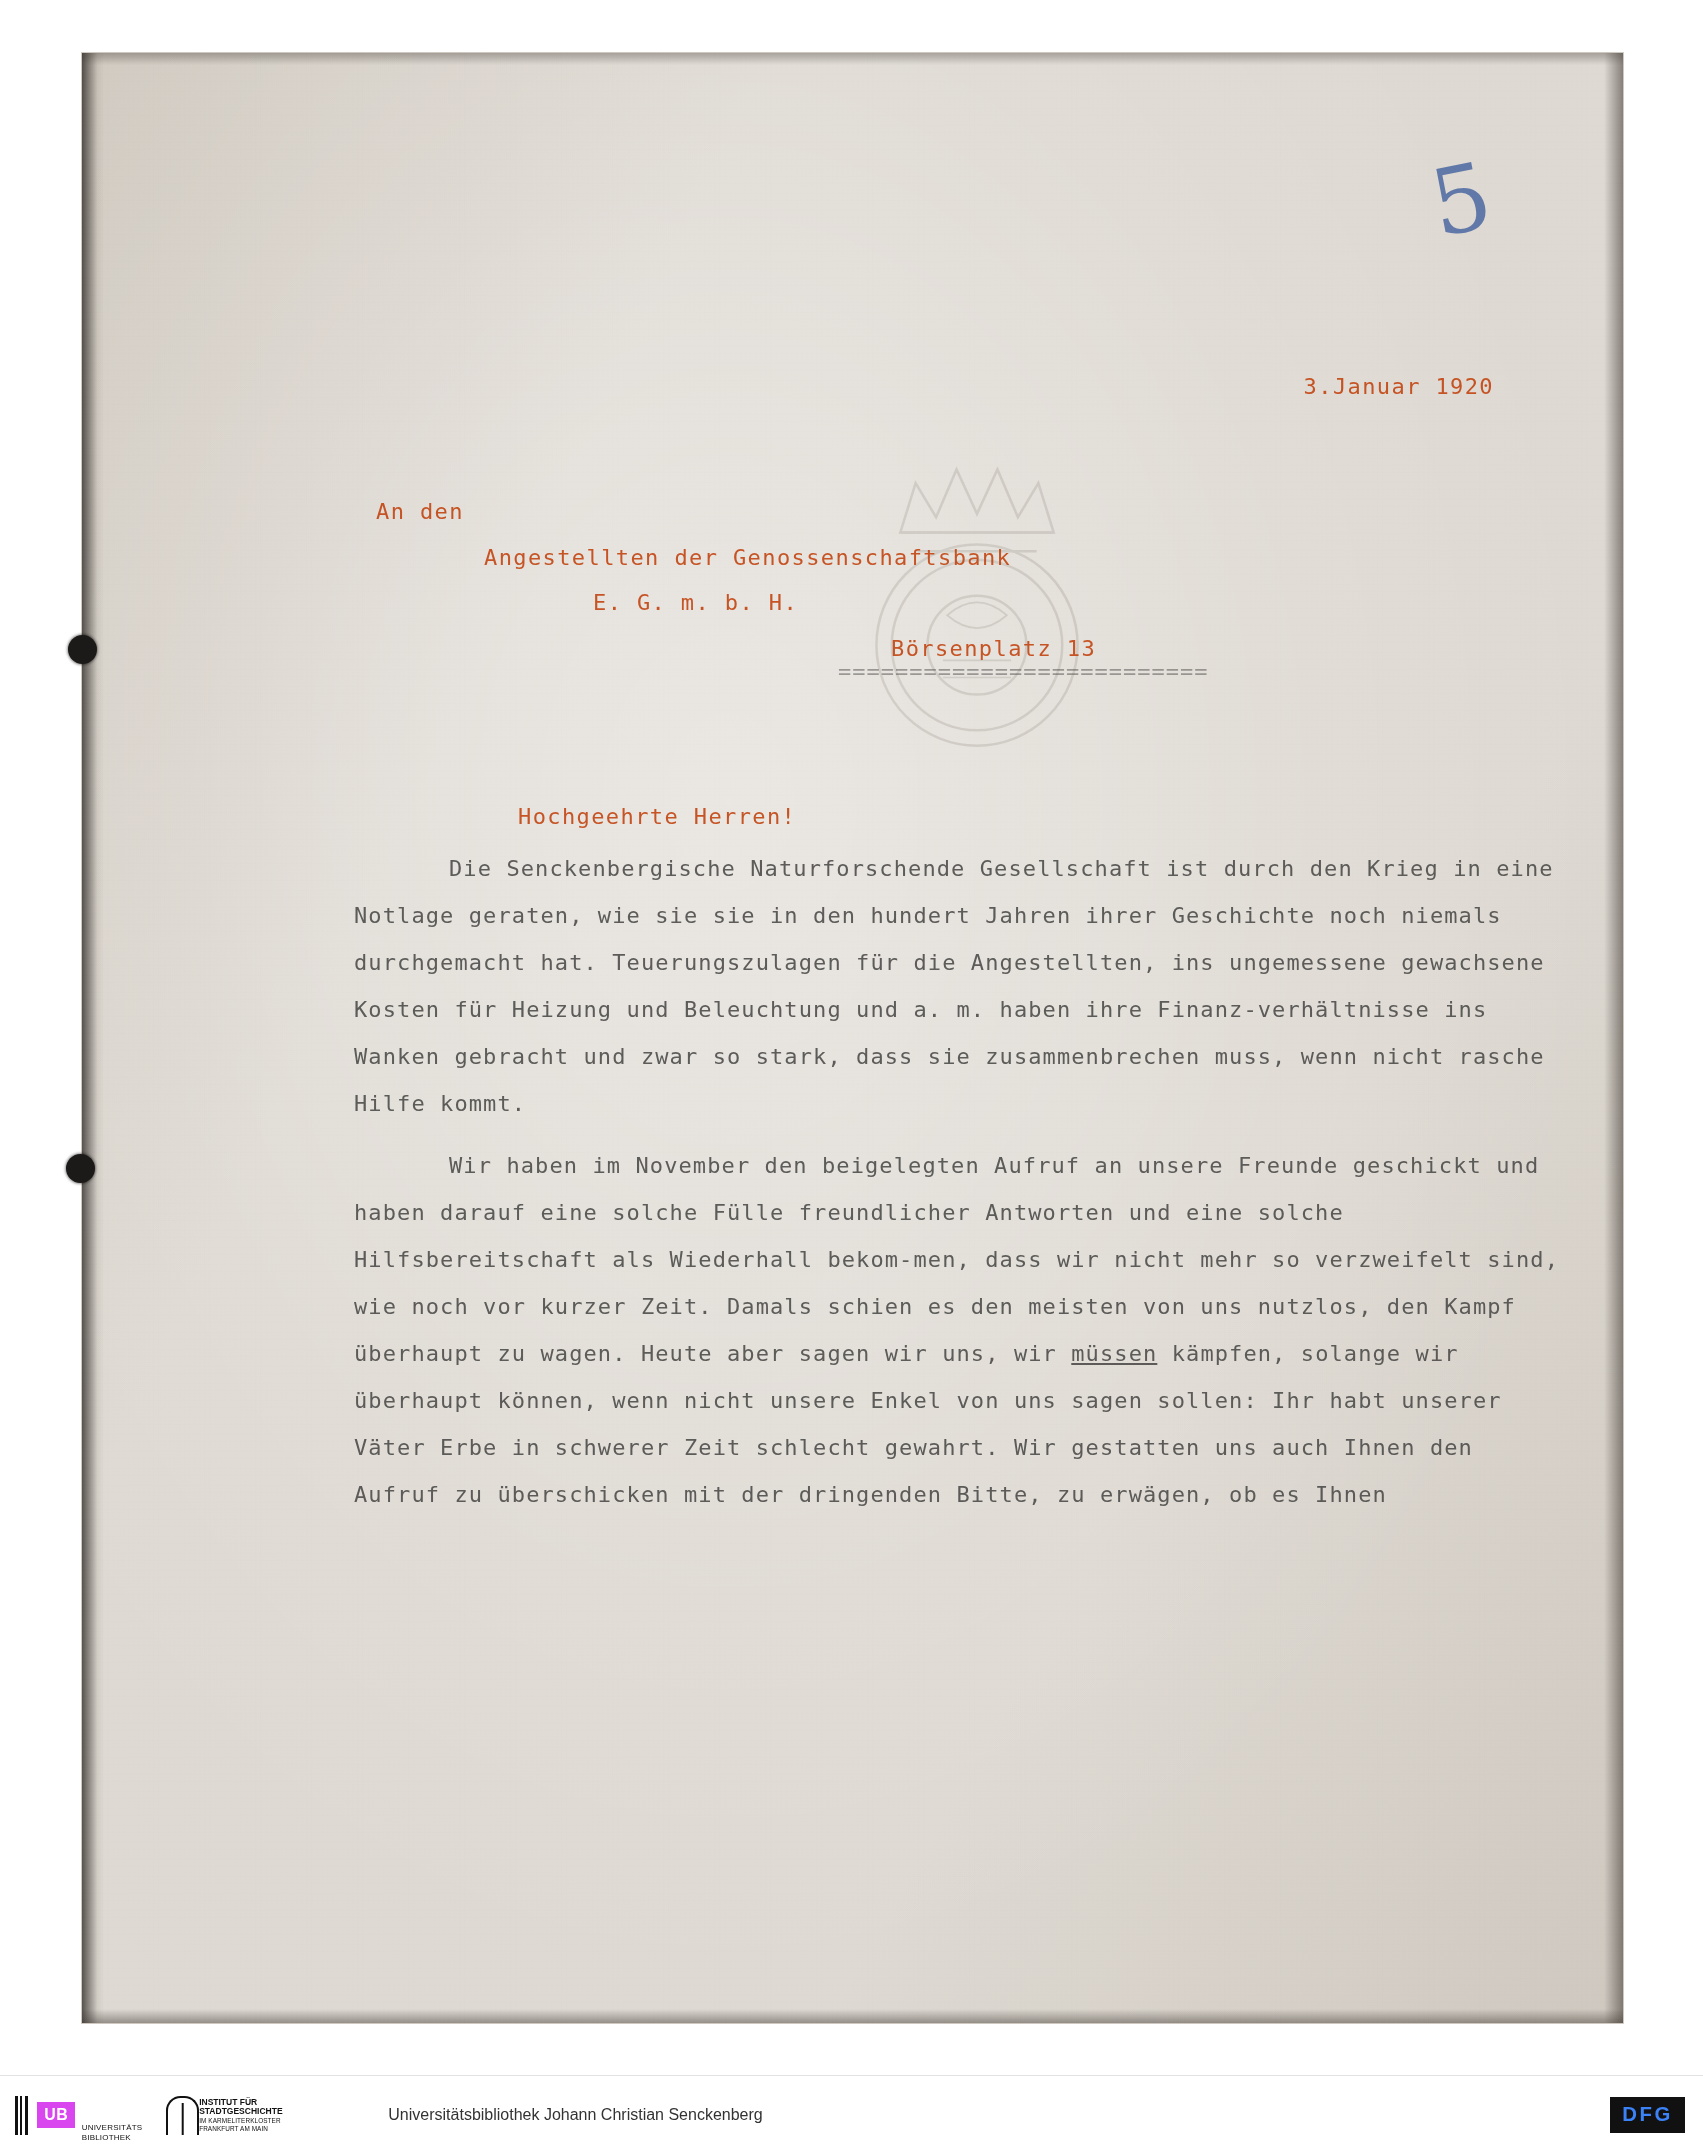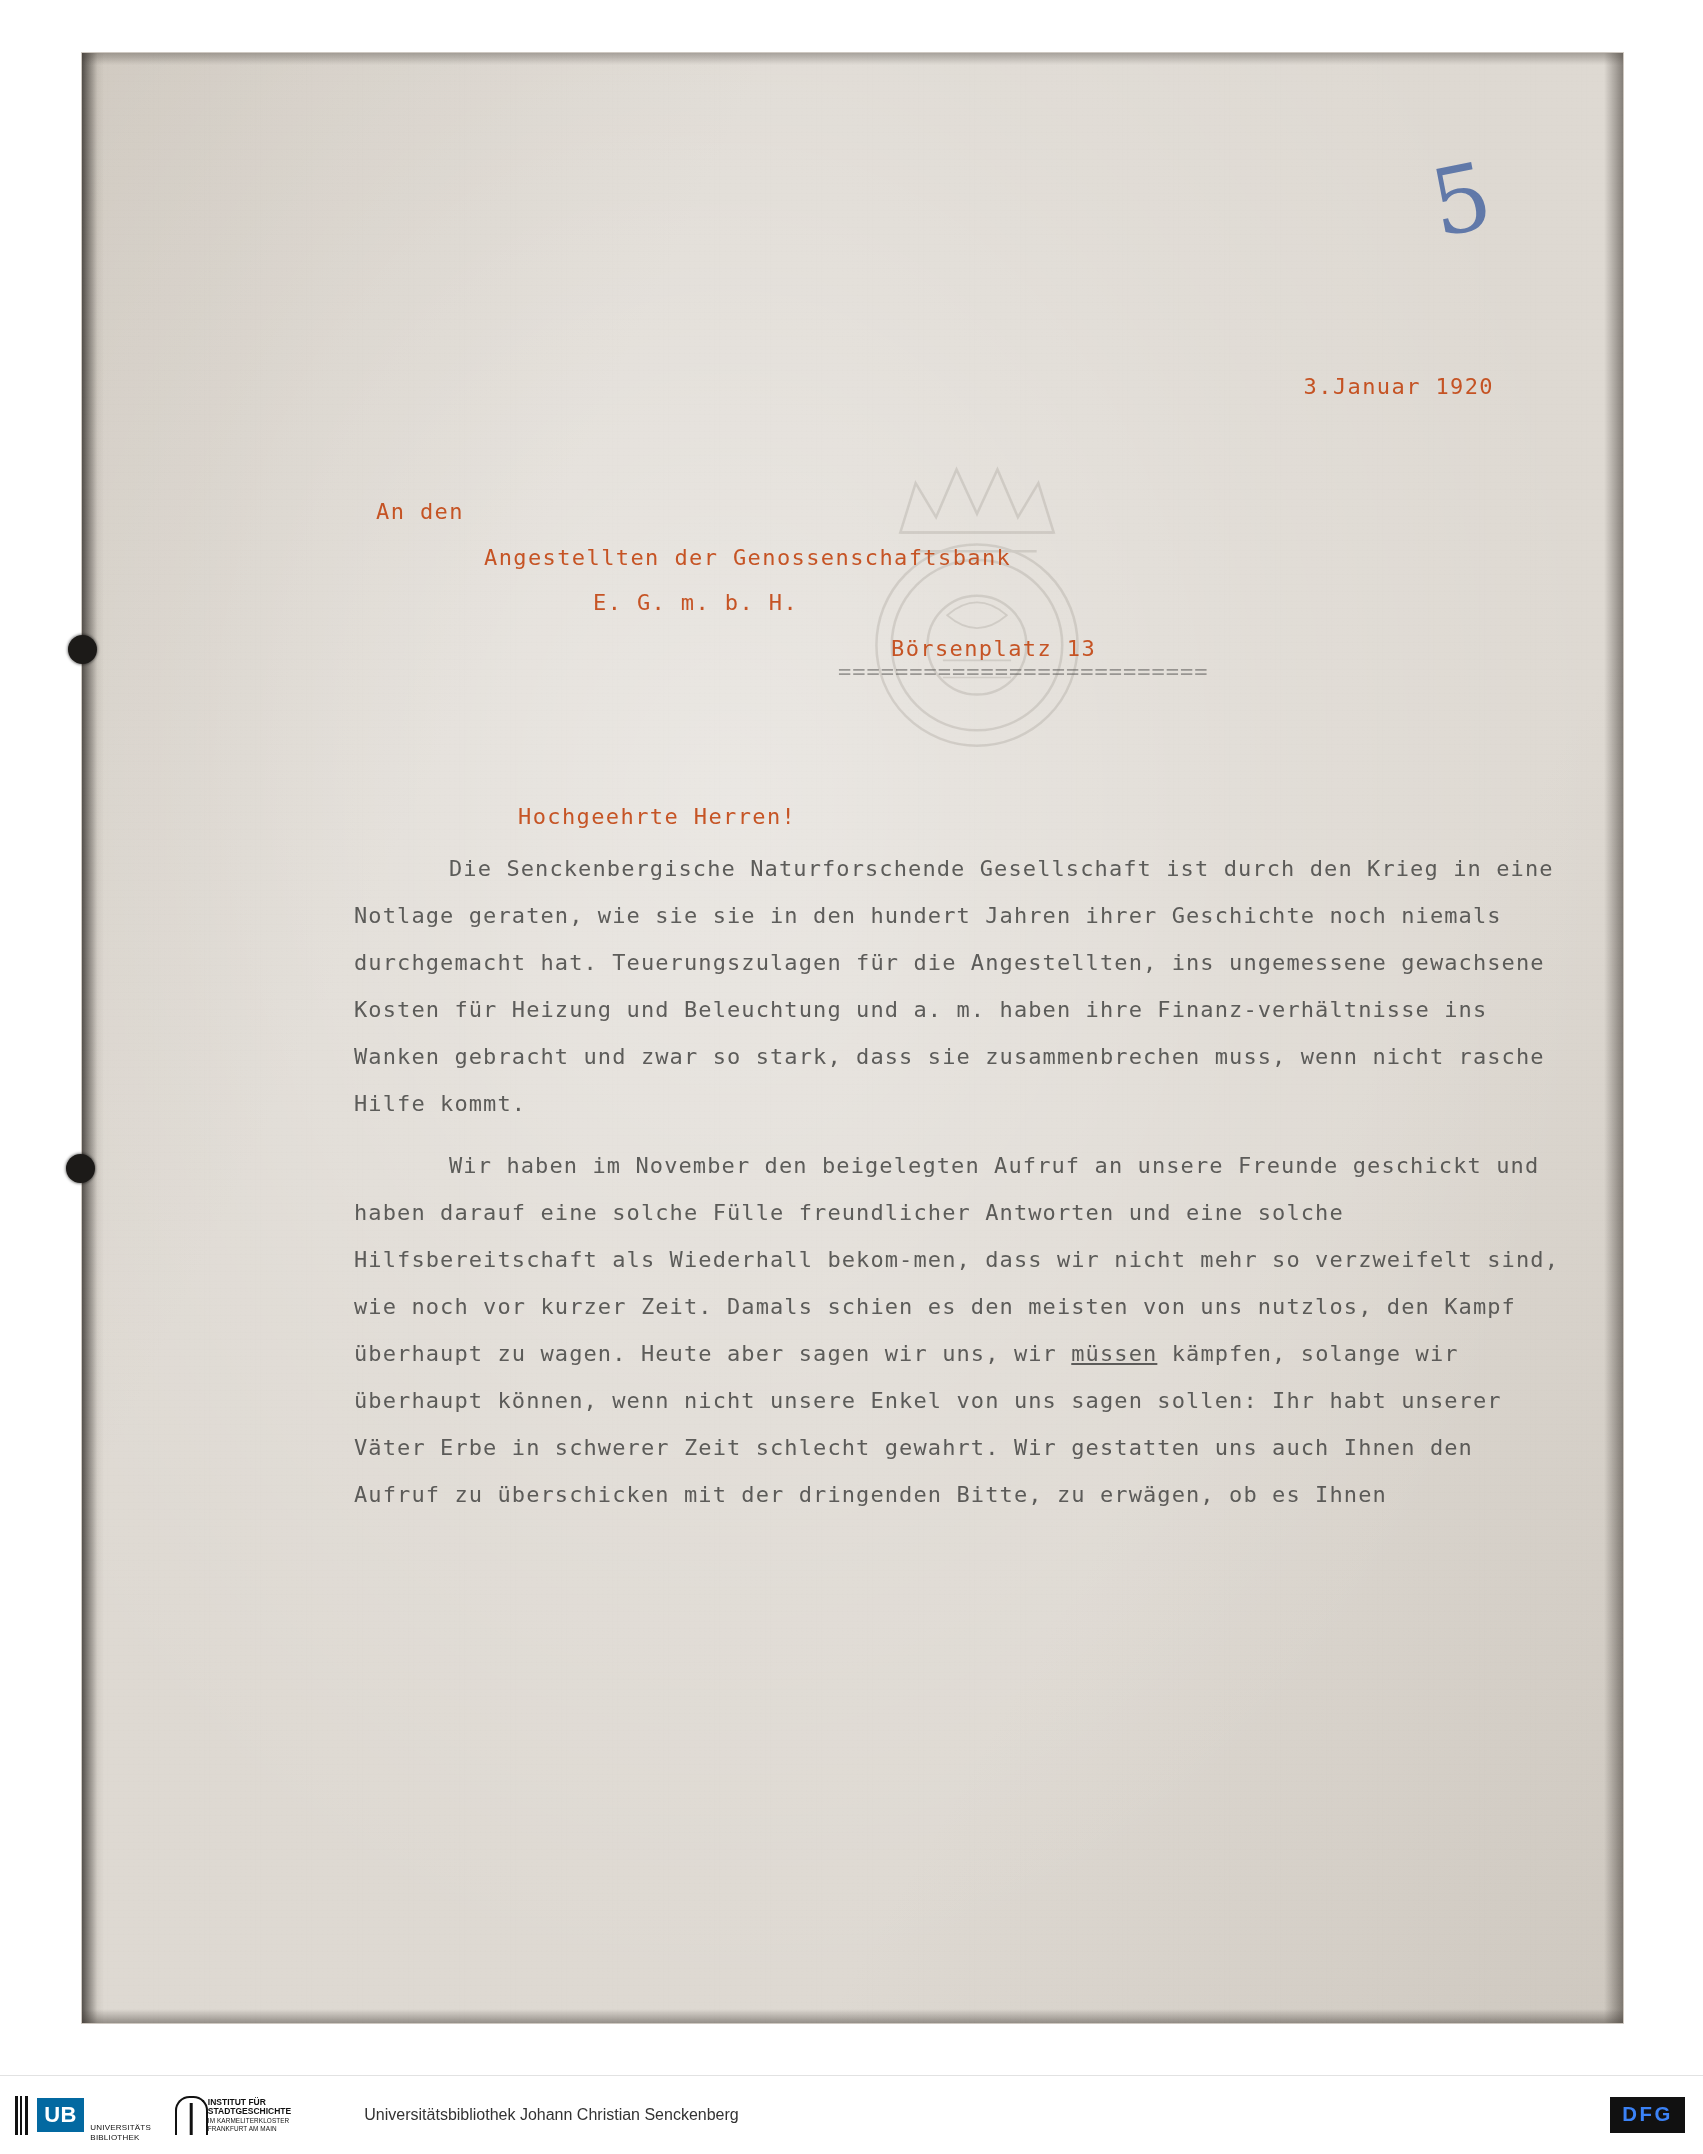--- a/index.html
+++ b/index.html
@@ -186,24 +186,24 @@
     display: flex;
     align-items: center;
     gap: 6.8px;
   }
   .logo-ub .mark {
     width: 15.3px; height: 39px;
     background:
       linear-gradient(to right, #111 0 2.6px, transparent 2.6px 5.1px, #111 5.1px 6.8px, transparent 6.8px 10.2px, #111 10.2px 12.8px, transparent 12.8px 15.3px);
   }
   .logo-ub .ubbox {
-    background: #0369a1;
+    background: #d946ef;
     color: #fff;
     font-weight: bold;
-    font-size: 22px;
+    font-size: 16px;
     padding: 3.4px 6.8px 4.3px 6.8px;
     letter-spacing: 0.4px;
     font-family: "Liberation Sans", sans-serif;
   }
   .logo-ub .ubsub {
     font-size: 8px;
     line-height: 9.4px;
     color: #111;
     font-family: "Liberation Sans", sans-serif;
     letter-spacing: 0.2px;
@@ -241,21 +241,21 @@
   .logo-isg .isgtext .small {
     font-weight: normal;
     font-size: 6.4px;
     line-height: 7.7px;
     letter-spacing: 0.1px;
   }
   #footer-caption {
     font-size: 16px;
     color: #333;
     font-family: "Liberation Sans", sans-serif;
-    margin-left: 8px;
+    margin-left: 32px;
     white-space: nowrap;
   }
   #footer-right {
     margin-left: auto;
     padding-right: 19px;
   }
   .dfg-box {
     background: #111;
     color: #3b82f6;
     font-family: "Liberation Sans", sans-serif;

